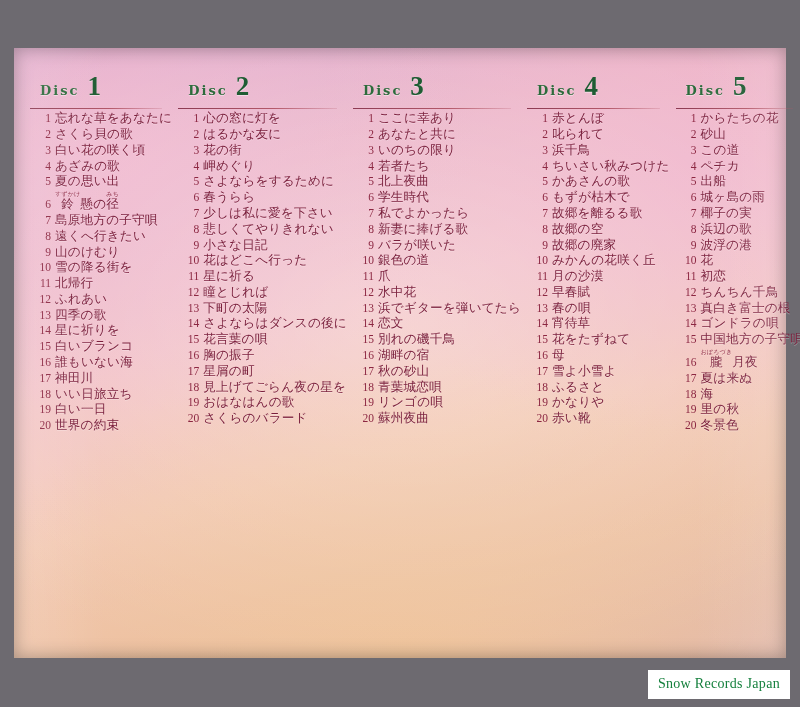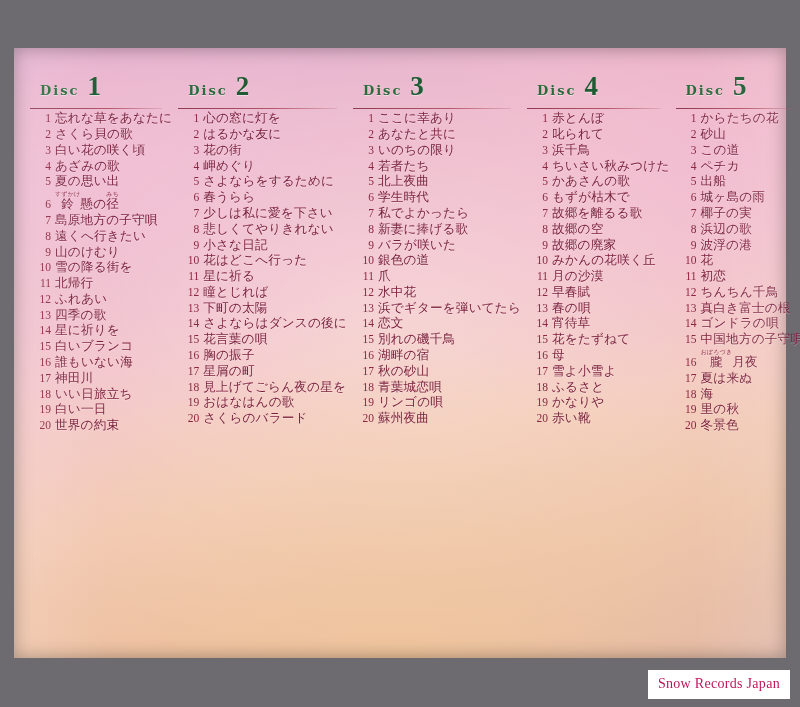--- a/index.html
+++ b/index.html
@@ -97,21 +97,21 @@
     letter-spacing:0.2px;
     white-space:nowrap;
     text-shadow:0 1px 0 rgba(255,255,255,0.30);
   }
   .ttitle ruby{ruby-position:over;}
   .ttitle rt{font-size:6px;color:#8c2742;line-height:1;}
   #watermark{
     position:absolute;
     right:10px;bottom:8px;
     background:#ffffff;
-    color:#be185d;
+    color:#15803d;
     font-family:"Liberation Serif", serif;
     font-size:14px;
     padding:6px 10px 7px 10px;
     letter-spacing:0.3px;
   }
 </style>
 </head>
 <body>
 
 <div id="sheet">

